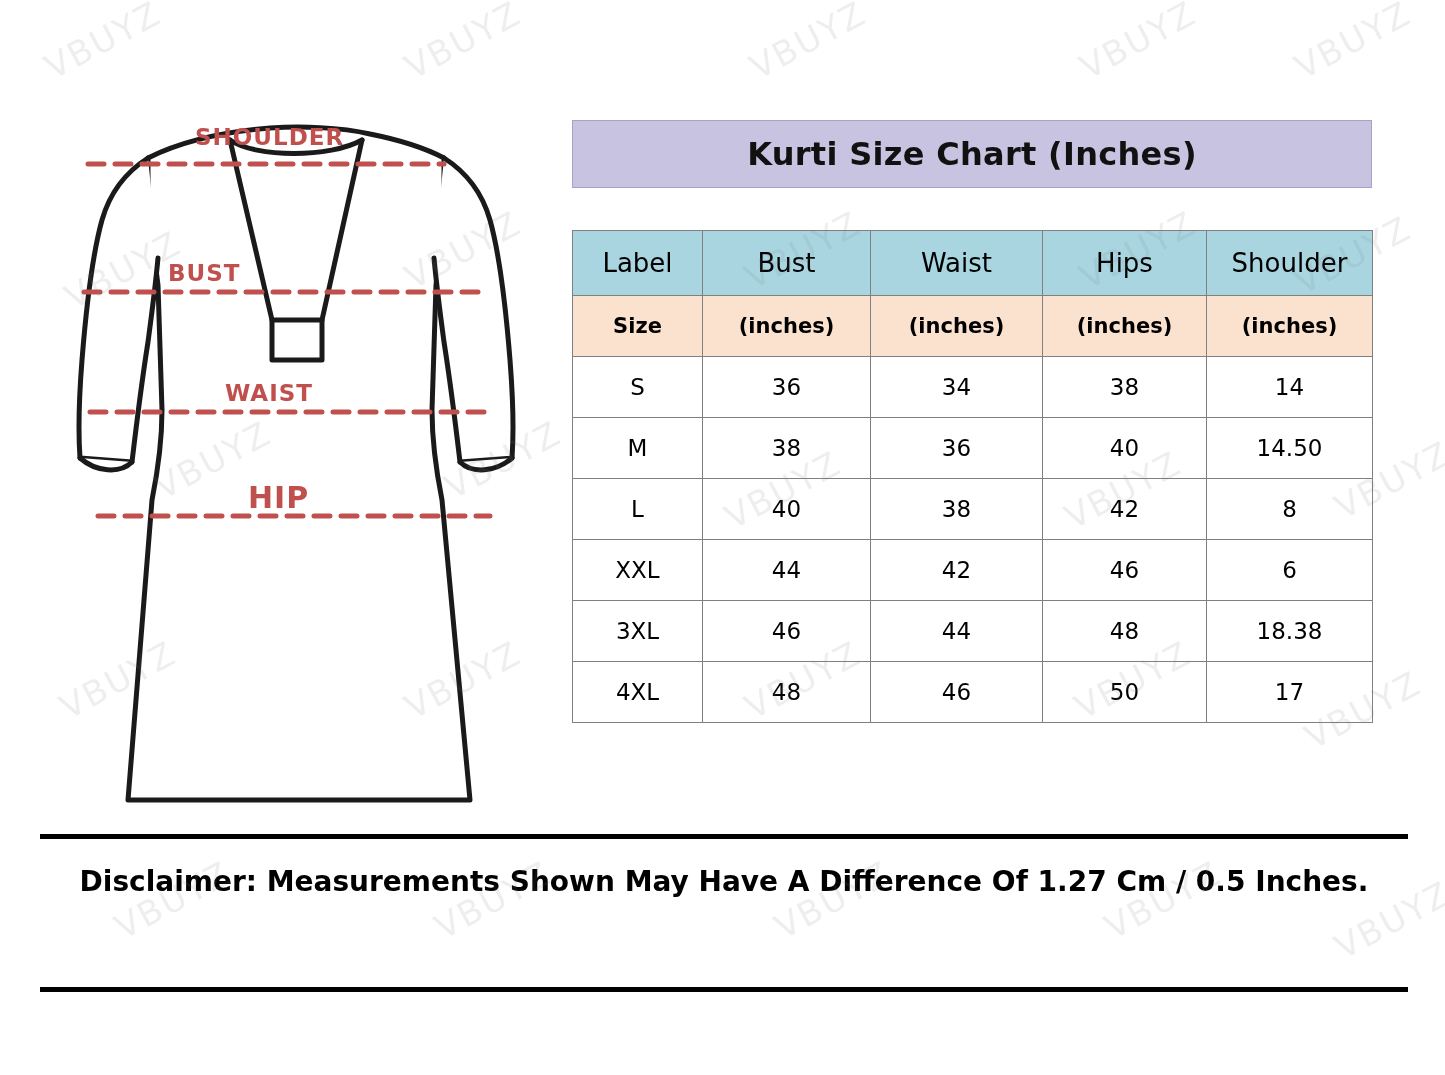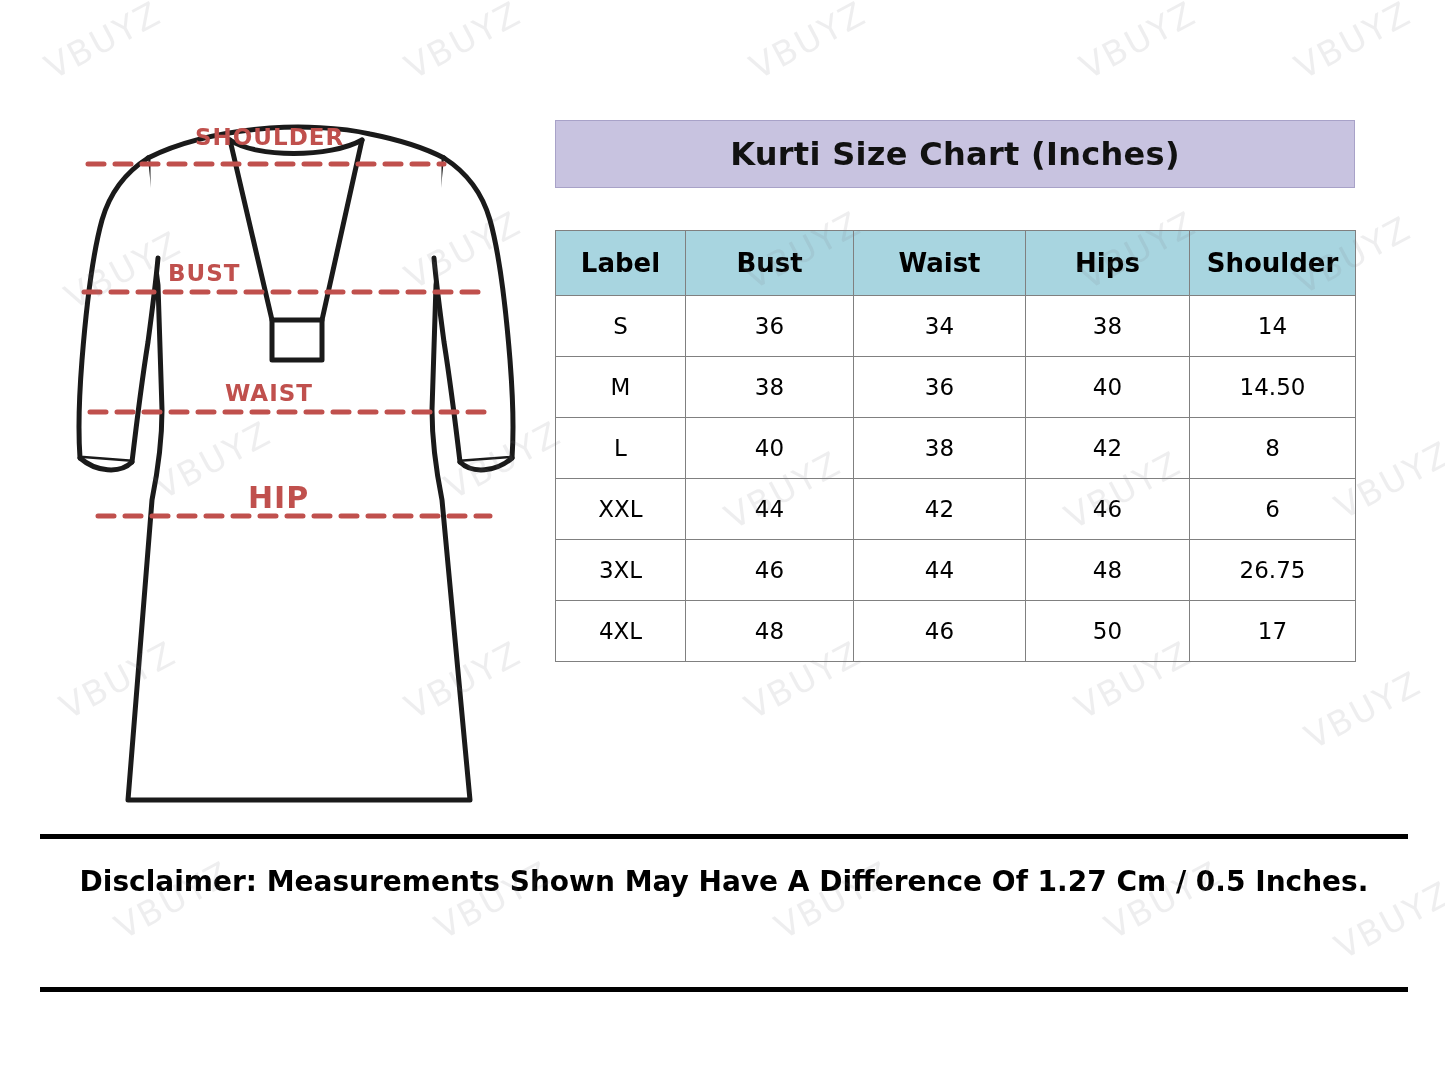--- a/index.html
+++ b/index.html
@@ -56,21 +56,21 @@
     letter-spacing: 1px;
   }
   #lbl-shoulder { left: 155px; top: 44px; font-size: 23px; }
   #lbl-bust     { left: 128px; top: 180px; font-size: 23px; }
   #lbl-waist    { left: 185px; top: 300px; font-size: 23px; }
   #lbl-hip      { left: 208px; top: 400px; font-size: 30px; }
 
   
   #chart-panel {
     position: absolute;
-    left: 555px;
+    left: 572px;
     top: 120px;
     width: 800px;
   }
   #chart-title-bar {
     background: #c8c3e0;
     border: 1px solid #a8a2c8;
     height: 66px;
     display: flex;
     align-items: center;
     justify-content: center;
@@ -91,21 +91,21 @@
   #size-table th,
   #size-table td {
     border: 1px solid #808080;
     text-align: center;
     font-family: "DejaVu Sans", sans-serif;
     color: #000000;
   }
   #size-table thead th {
     background: #a8d5e0;
     font-size: 26px;
-    font-weight: 700;
+    font-weight: 400;
     height: 62px;
   }
   #size-table tr.units-row td {
     background: #fbe2cf;
     font-size: 21px;
     font-weight: 700;
     height: 58px;
   }
   #size-table tbody td {
     background: #ffffff;
@@ -225,20 +225,27 @@
       <thead>
         <tr>
           <th>Label</th>
           <th>Bust</th>
           <th>Waist</th>
           <th>Hips</th>
           <th>Shoulder</th>
         </tr>
       </thead>
       <tbody>
+        <tr class="units-row">
+          <td>Size</td>
+          <td>(inches)</td>
+          <td>(inches)</td>
+          <td>(inches)</td>
+          <td>(inches)</td>
+        </tr>
 
         <tr>
           <td>S</td>
           <td>36</td>
           <td>34</td>
           <td>38</td>
           <td>14</td>
         </tr>
         <tr>
           <td>M</td>
@@ -259,21 +266,21 @@
           <td>44</td>
           <td>42</td>
           <td>46</td>
           <td>6</td>
         </tr>
         <tr>
           <td>3XL</td>
           <td>46</td>
           <td>44</td>
           <td>48</td>
-          <td>26.75</td>
+          <td>18.38</td>
         </tr>
         <tr>
           <td>4XL</td>
           <td>48</td>
           <td>46</td>
           <td>50</td>
           <td>17</td>
         </tr>
       </tbody>
     </table>

